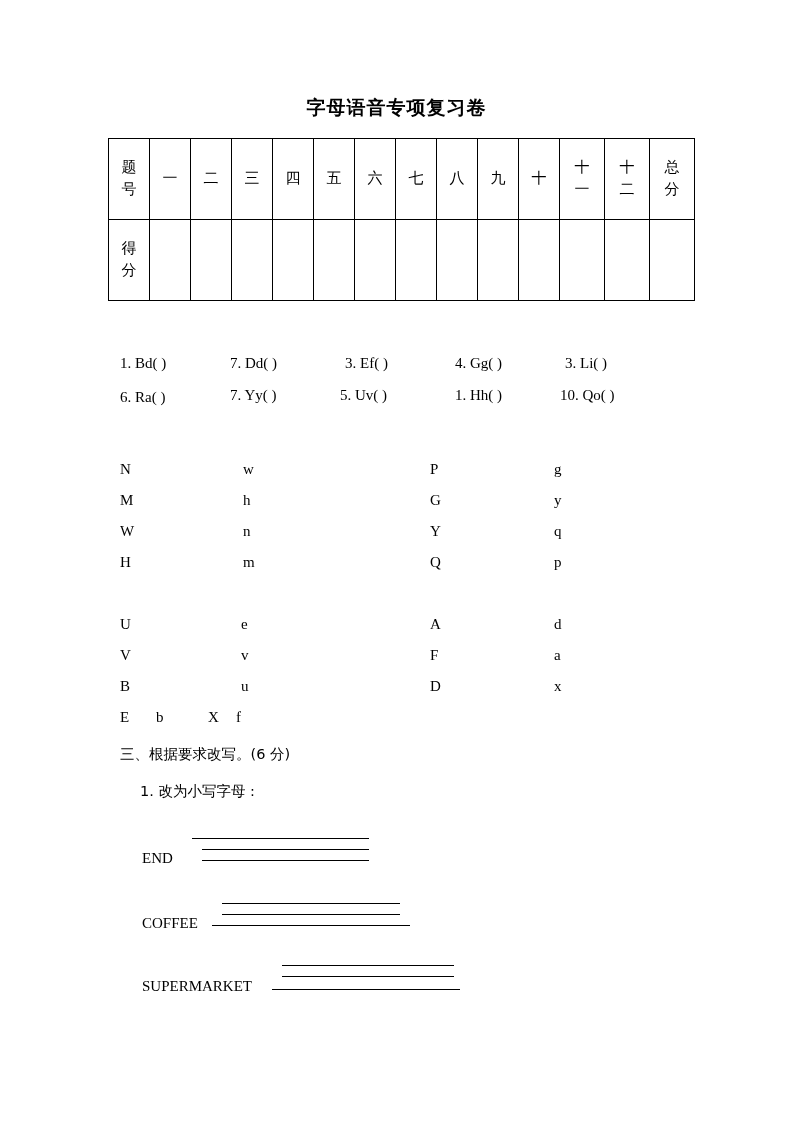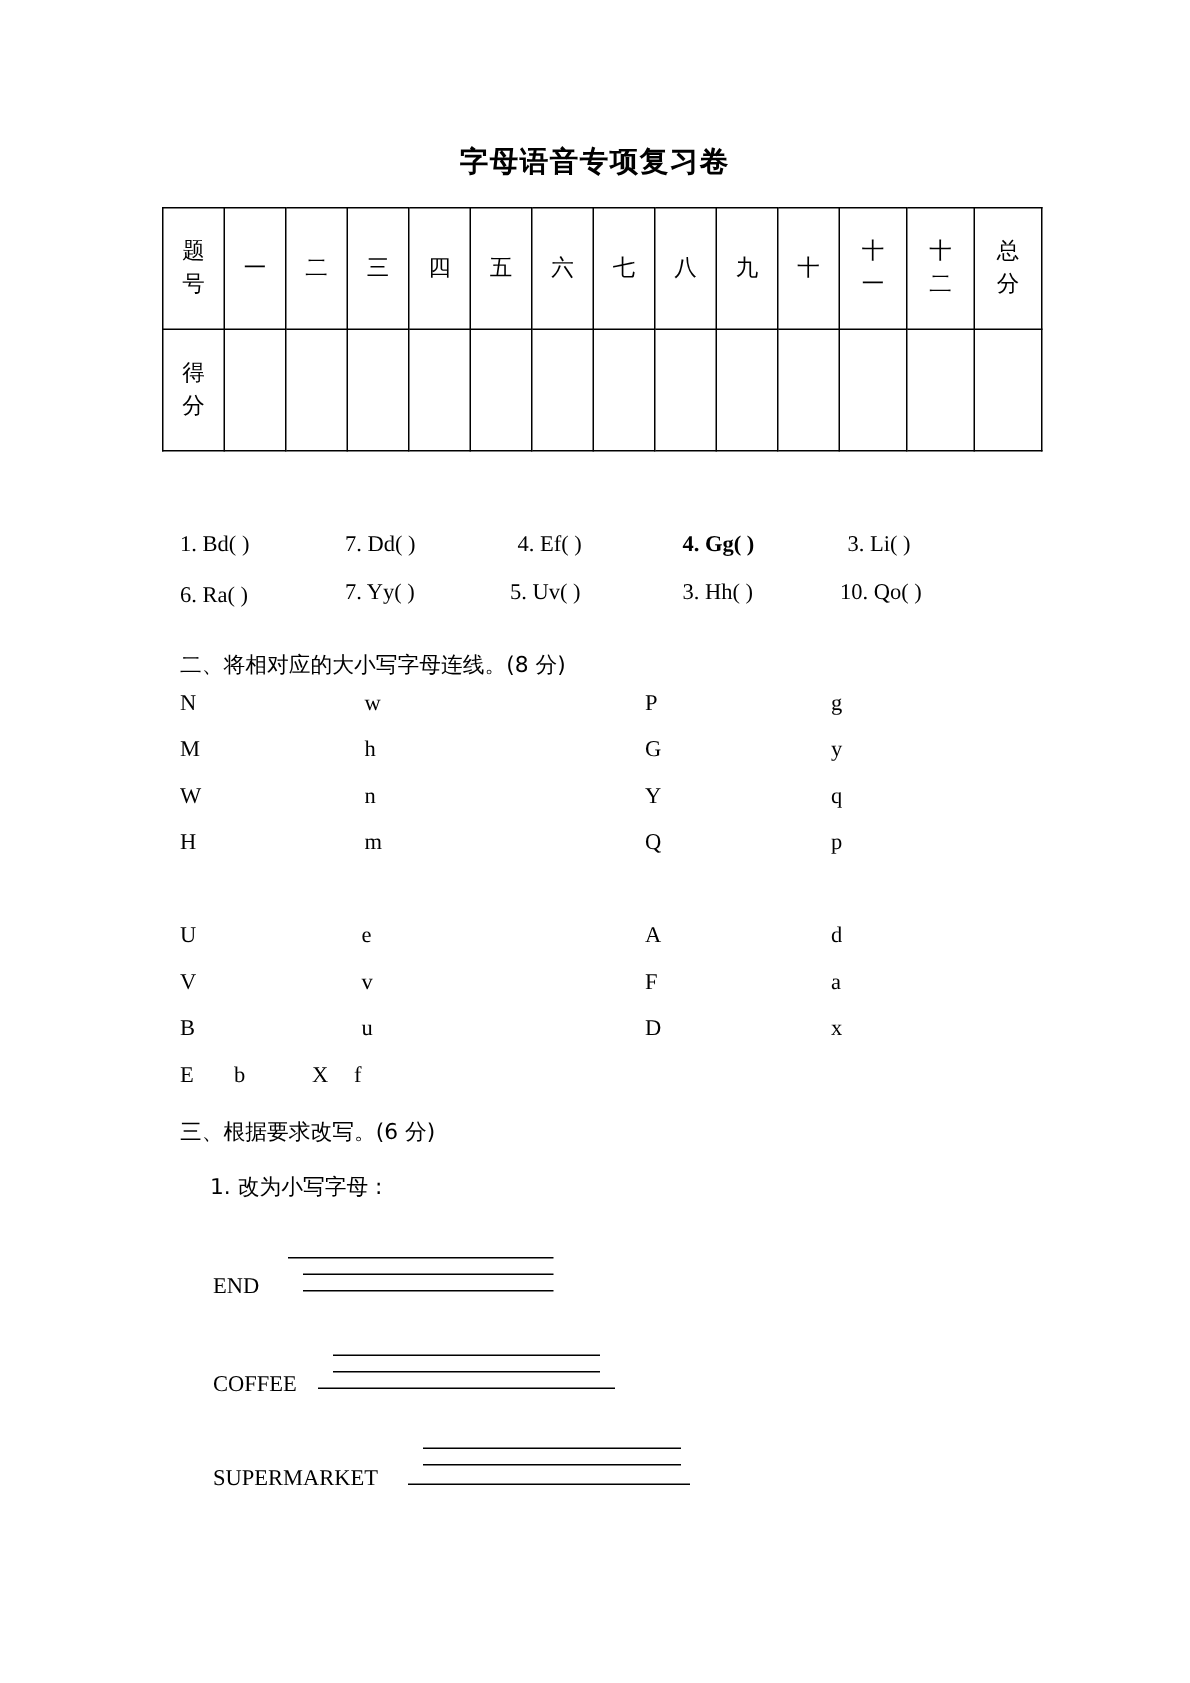--- a/index.html
+++ b/index.html
@@ -163,31 +163,30 @@
       <td></td>
       <td></td>
       <td></td>
     </tr>
   </tbody>
     </table>
 
 
   <div class="ser" style="left:120px; top:355px;">1. Bd(        )</div>
   <div class="ser" style="left:230px; top:355px;">7. Dd(        )</div>
-  <div class="ser" style="left:345px; top:355px;">4. Ef(        )</div>
-  <div class="ser" style="left:455px; top:355px;font-weight:bold;">4. Gg(        )</div>
+  <div class="ser" style="left:345px; top:355px;">3. Ef(        )</div>
+  <div class="ser" style="left:455px; top:355px;">4. Gg(        )</div>
   <div class="ser" style="left:565px; top:355px;">3. Li(        )</div>
 
   <div class="ser" style="left:120px; top:389px;">6. Ra(        )</div>
   <div class="ser" style="left:230px; top:387px;">7. Yy(        )</div>
   <div class="ser" style="left:340px; top:387px;">5. Uv(        )</div>
-  <div class="ser" style="left:455px; top:387px;">3. Hh(        )</div>
+  <div class="ser" style="left:455px; top:387px;">1. Hh(        )</div>
   <div class="ser" style="left:560px; top:387px;">10. Qo(        )</div>
 
-  <div class="sec" style="left:120px; top:434px;">二、将相对应的大小写字母连线。(8 分)</div>
 
   <div class="matchrow" style="left:0; top:461px; width:793px; height:18px;">
     <span style="left:120px;">N</span>
     <span style="left:243px;">w</span>
     <span style="left:430px;">P</span>
     <span style="left:554px;">g</span>
   </div>
   <div class="matchrow" style="left:0; top:492px; width:793px; height:18px;">
     <span style="left:120px;">M</span>
     <span style="left:243px;">h</span>

